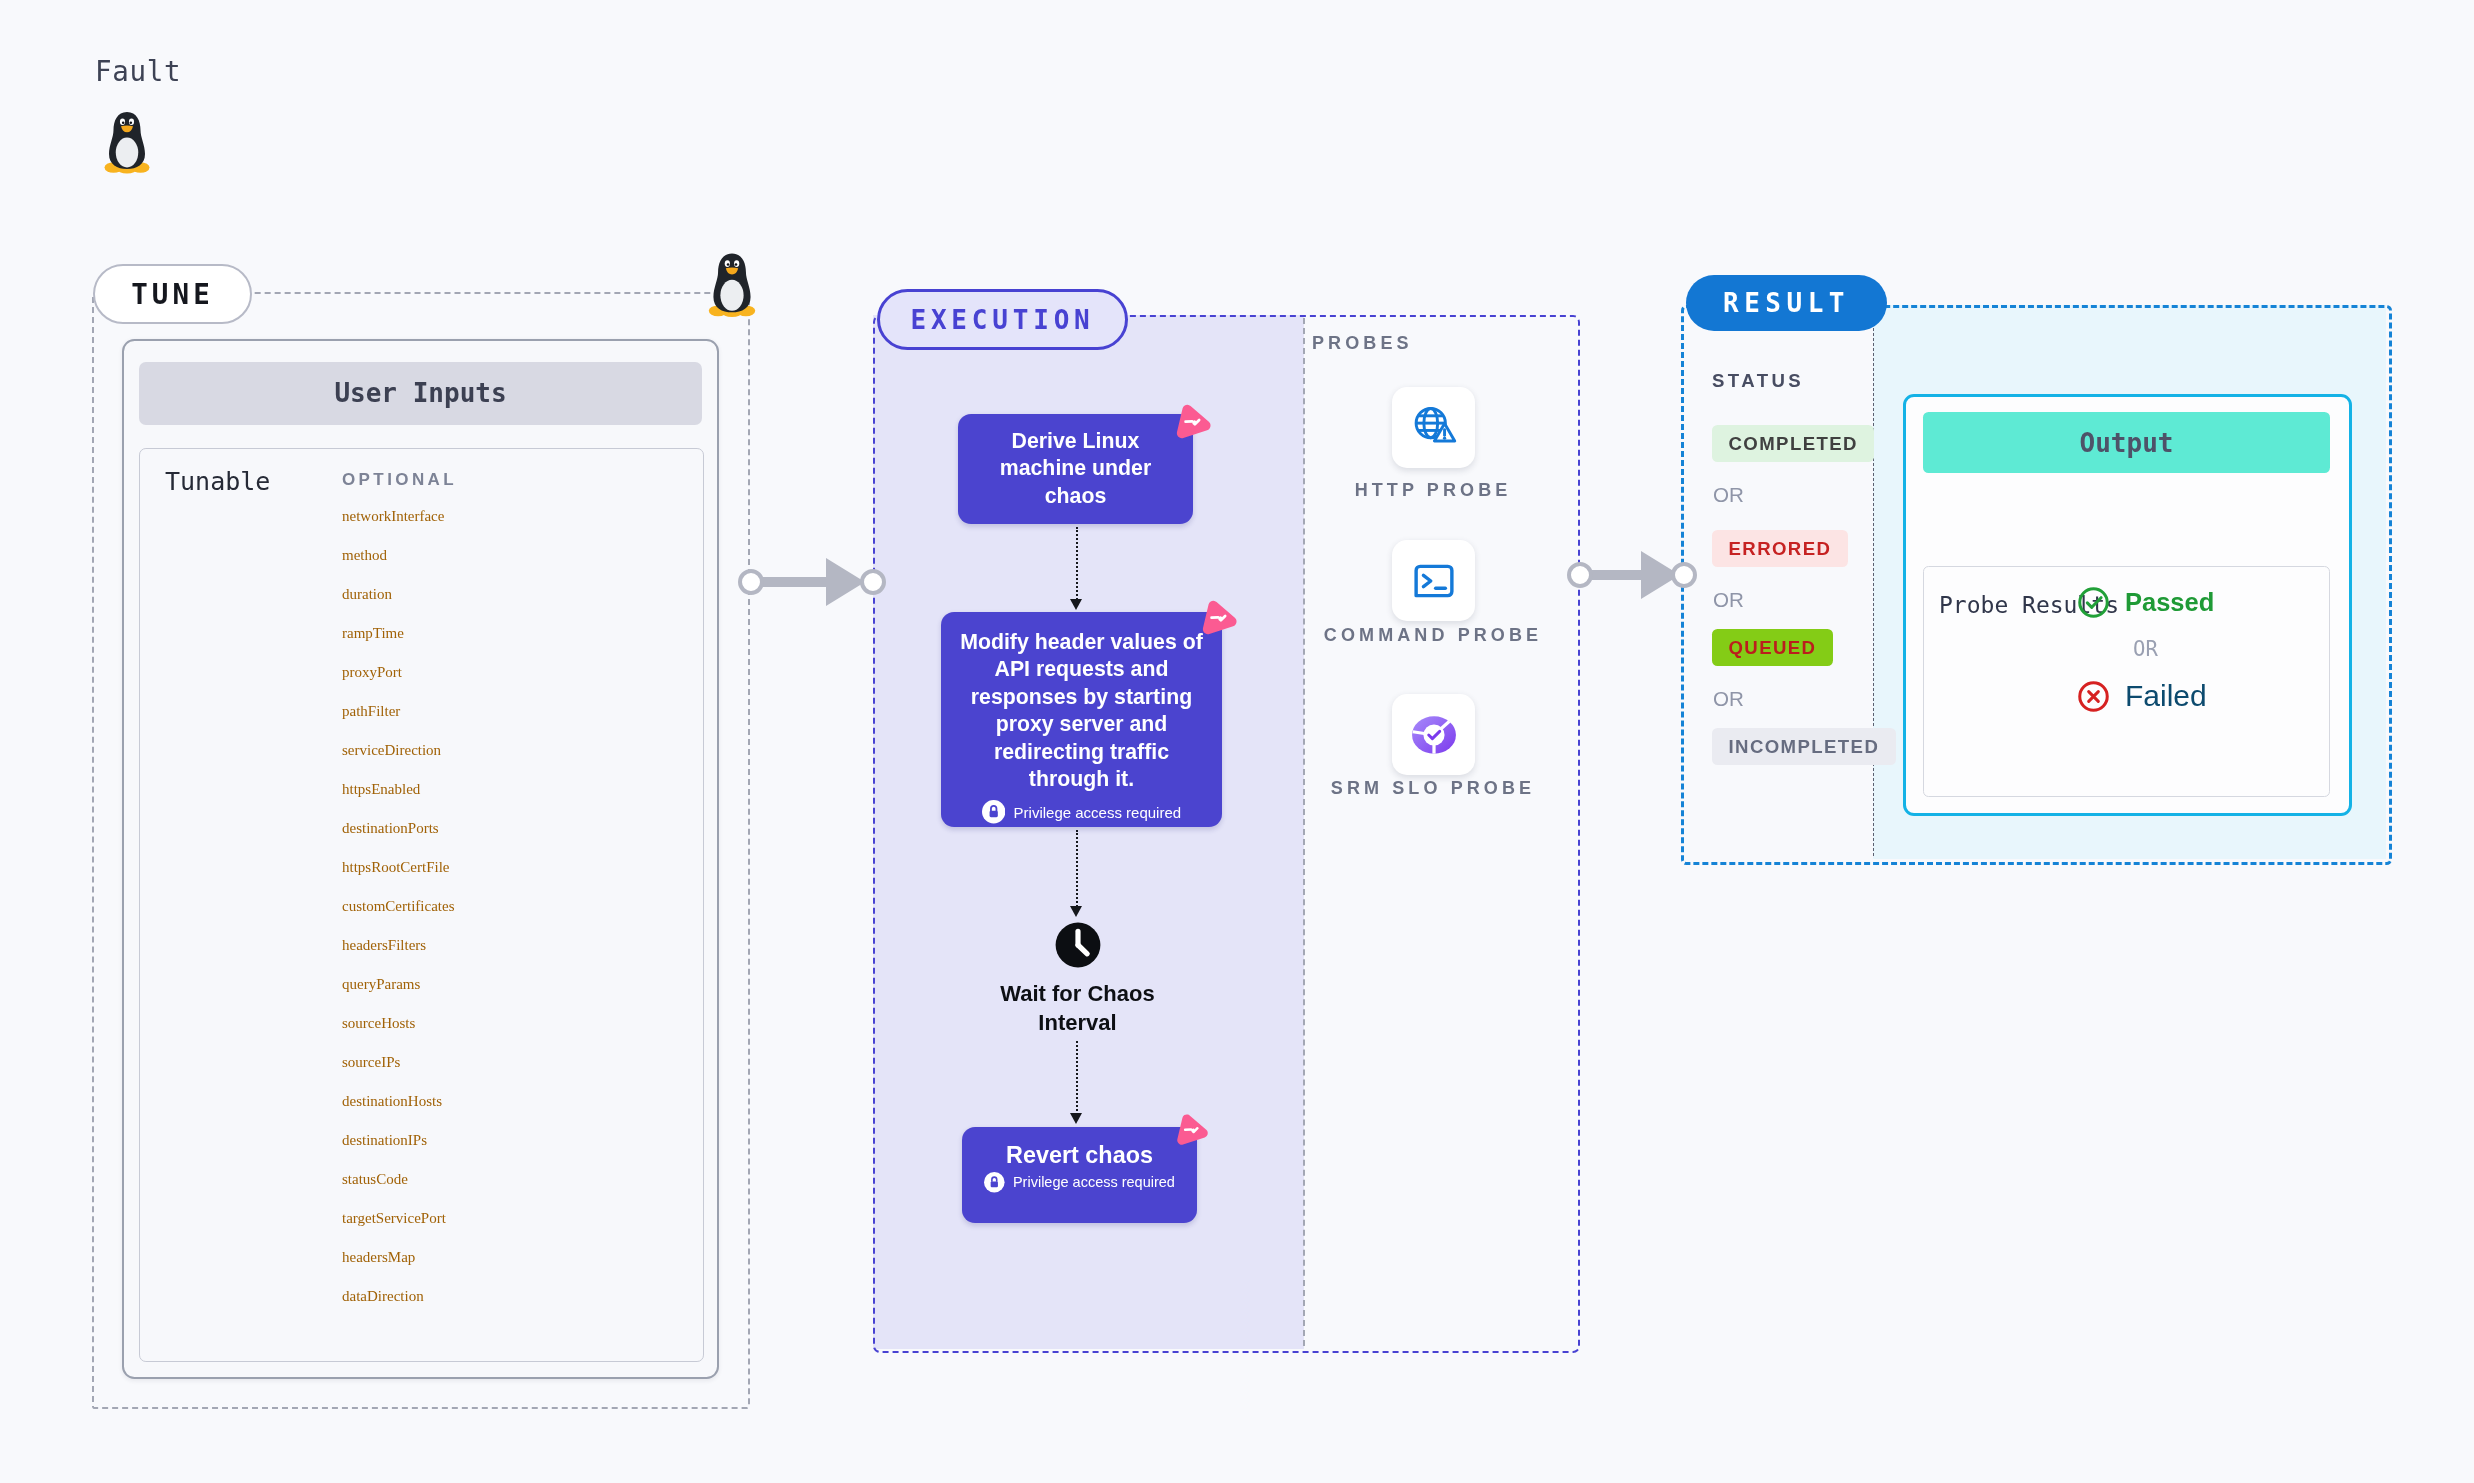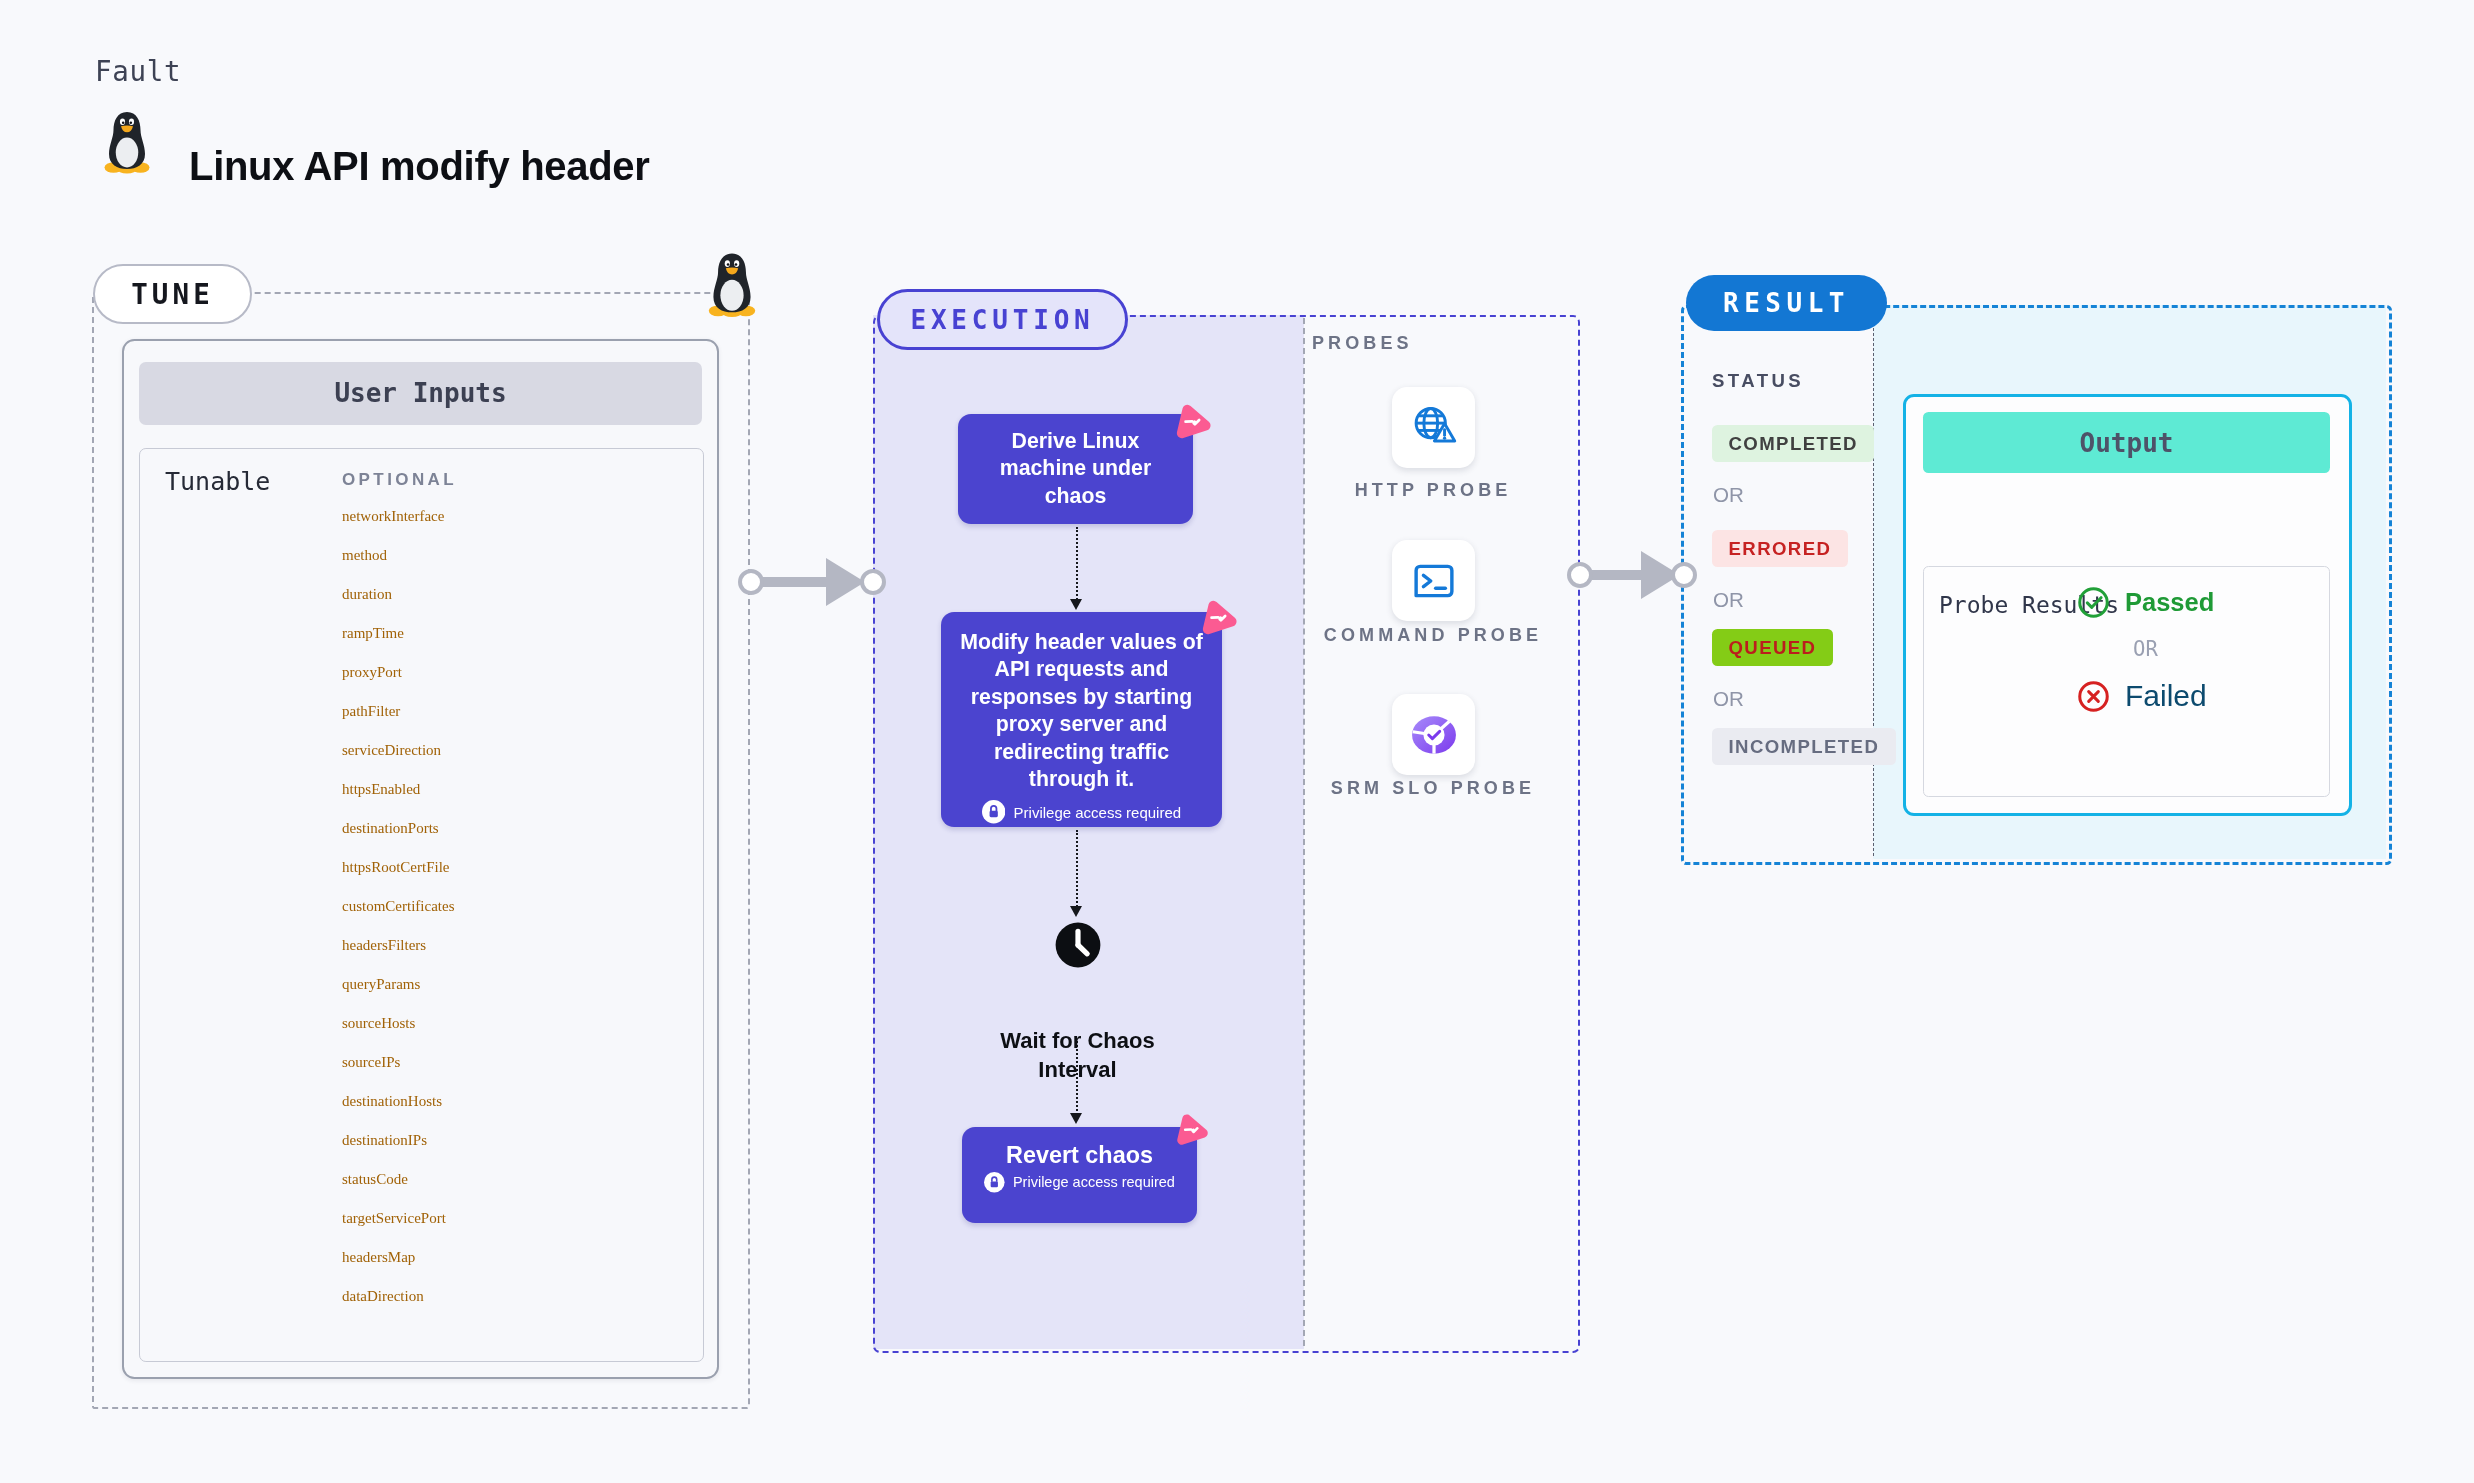--- a/index.html
+++ b/index.html
@@ -77,21 +77,21 @@
   .priv-txt{font-size:15px;font-weight:normal;color:#fff;}
   .chaos-ic{position:absolute;width:43px;height:43px;z-index:6;}
   .chaos-1{left:1170px;top:401px;}
   .chaos-2{left:1196px;top:597px;}
   .chaos-3{left:1171px;top:1111px;width:39px;height:39px;}
   .dotted-line{position:absolute;width:0;border-left:2.8px dotted #15171c;z-index:4;}
   .dot-head{position:absolute;width:0;height:0;border-left:6.9px solid transparent;border-right:6.9px solid transparent;
     border-top:11.7px solid #15171c;z-index:4;}
   .clock-ic{position:absolute;left:1054px;top:921px;width:48px;height:48px;z-index:5;}
   .wait-label{position:absolute;left:988px;top:979px;width:179px;text-align:center;
-    font-size:22px;font-weight:bold;line-height:29px;color:#0d0f14;z-index:5;margin-top:47px;}
+    font-size:22px;font-weight:bold;line-height:29px;color:#0d0f14;z-index:5;}
 
   
   .probes-label{position:absolute;left:1312px;top:333px;font-size:18px;font-weight:bold;letter-spacing:4.1px;color:#6d7386;z-index:5;}
   .probe-card{position:absolute;left:1392px;width:83px;height:81px;background:#fff;border-radius:15px;
     box-shadow:0 2.1px 6.9px rgba(50,55,80,.14);display:flex;align-items:center;justify-content:center;z-index:5;}
   .probe-card svg{width:52px;height:52px;}
   .probe-name{position:absolute;width:248px;left:1309px;text-align:center;font-size:18px;font-weight:bold;
     letter-spacing:4.1px;color:#6d7386;line-height:25px;z-index:5;}
 
   
@@ -133,21 +133,20 @@
     <ellipse cx="14" cy="76" rx="12" ry="7" fill="#f8b31f"></ellipse>
     <ellipse cx="50" cy="76" rx="12" ry="7" fill="#f8b31f"></ellipse>
     <path d="M32 2 C45 2 50 14 50 26 C50 36 56 46 56 58 C56 72 45 78 32 78 C19 78 8 72 8 58 C8 46 14 36 14 26 C14 14 19 2 32 2 Z" fill="#20242a"></path>
     <ellipse cx="32" cy="56" rx="15" ry="20" fill="#eceef1"></ellipse>
     <ellipse cx="26" cy="15" rx="3.4" ry="4.4" fill="#ffffff"></ellipse>
     <ellipse cx="38" cy="15" rx="3.4" ry="4.4" fill="#ffffff"></ellipse>
     <circle cx="26.9" cy="16.2" r="1.7" fill="#101216"></circle>
     <circle cx="37.1" cy="16.2" r="1.7" fill="#101216"></circle>
     <path d="M24 21 Q32 19 40 21 Q38 29 32 29 Q26 29 24 21 Z" fill="#f5a81c"></path>
   </svg>
-  <h1 class="page-title">Linux API modify header</h1>
 
   <div class="tune-box"></div>
   <div class="pill tune-pill">TUNE</div>
   <svg class="tux-tune" viewBox="0 0 64 84">
     <ellipse cx="32" cy="78" rx="13" ry="6" fill="#f8b31f"></ellipse>
     <ellipse cx="14" cy="76" rx="12" ry="7" fill="#f8b31f"></ellipse>
     <ellipse cx="50" cy="76" rx="12" ry="7" fill="#f8b31f"></ellipse>
     <path d="M32 2 C45 2 50 14 50 26 C50 36 56 46 56 58 C56 72 45 78 32 78 C19 78 8 72 8 58 C8 46 14 36 14 26 C14 14 19 2 32 2 Z" fill="#20242a"></path>
     <ellipse cx="32" cy="56" rx="15" ry="20" fill="#eceef1"></ellipse>
     <ellipse cx="26" cy="15" rx="3.4" ry="4.4" fill="#ffffff"></ellipse>

